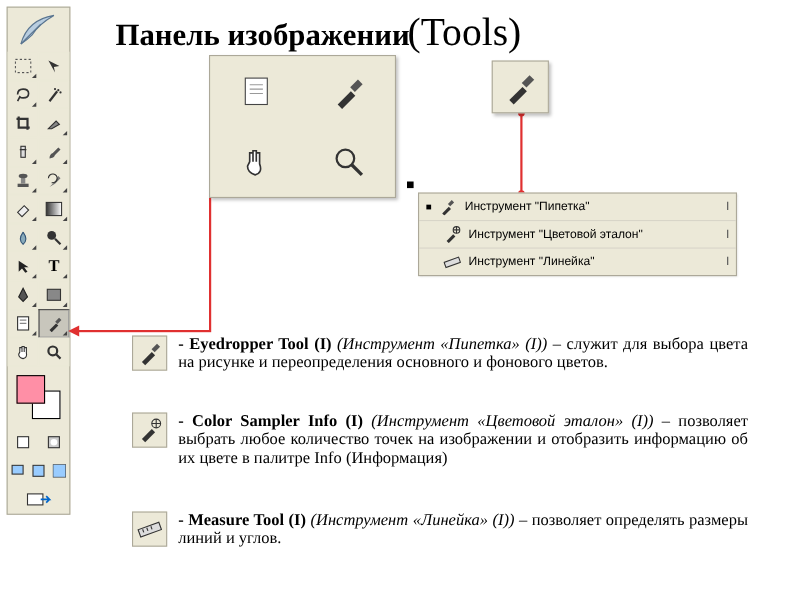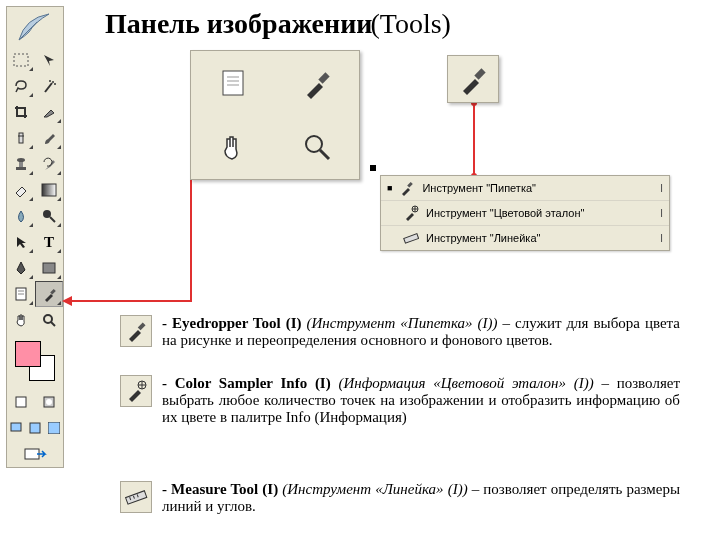--- a/index.html
+++ b/index.html
@@ -53,21 +53,21 @@
   }
   .mode-row {
     display:grid; grid-template-columns:1fr 1fr; height:26px;
   }
   .mode-btn { display:flex; align-items:center; justify-content:center; }
 
   .title {
     position:absolute; left:105px; top:8px;
     font-size: 28px; font-weight: bold;
   }
-  .title-suffix { font-size:28px; font-weight: normal; margin-left: -2px; }
+  .title-suffix { font-size:36px; font-weight: normal; margin-left: -2px; }
 
   .popup-panel {
     position: absolute;
     background:#ece9d8;
     border:1px solid #aca899;
     box-shadow: 2px 2px 3px rgba(0,0,0,.25);
   }
   .popup1 {
     left: 190px; top: 50px;
     width: 170px; height: 130px;
@@ -105,23 +105,23 @@
   .flyout-shortcut { color:#555; }
 
   .desc-block {
     position:absolute;
     left: 120px;
     width: 560px;
     font-size: 15px;
     text-align: justify;
     display:flex; gap:10px;
   }
-  .desc1 { top: 315px; }
+  .desc1 { top: 305px; }
   .desc2 { top: 375px; }
-  .desc3 { top: 465px; margin-top: 16px; }
+  .desc3 { top: 465px; }
   .desc-icon {
     width:32px; height:32px; flex-shrink:0;
     background:#ece9d8; border:1px solid #aca899;
     display:flex; align-items:center; justify-content:center;
   }
   .bold { font-weight:bold; }
   .ital { font-style: italic; }
 
   
   .red-line {
@@ -437,21 +437,21 @@
 <div class="desc-block desc2">
   <div class="desc-icon">
       <svg width="24" height="24">
         <path d="M5 20 L14 11 L17 14 L8 23" fill="#333"></path>
         <circle cx="18" cy="6" r="4" fill="none" stroke="#333"></circle>
         <line x1="18" y1="2" x2="18" y2="10" stroke="#333"></line>
         <line x1="14" y1="6" x2="22" y2="6" stroke="#333"></line>
       </svg>
     </div>
   <div>
-    <span class="bold"> - Color Sampler Info (I) </span><span class="ital">(Информация «Цветовой эталон» (I)) </span><span>– позволяет выбрать любое количество точек на изображении и отобразить информацию об их цвете в палитре Info (Информация)</span>
+    <span class="bold"> - Color Sampler Info (I) </span><span class="ital">(Инструмент «Цветовой эталон» (I)) </span><span>– позволяет выбрать любое количество точек на изображении и отобразить информацию об их цвете в палитре Info (Информация)</span>
   </div>
 </div>
 
 <div class="desc-block desc3">
   <div class="desc-icon">
       <svg width="24" height="24">
         <rect x="2" y="9" width="20" height="7" fill="#ddd" stroke="#333" transform="rotate(-20 12 12)"></rect>
         <line x1="6" y1="10" x2="6" y2="13" stroke="#333" transform="rotate(-20 12 12)"></line>
         <line x1="10" y1="10" x2="10" y2="13" stroke="#333" transform="rotate(-20 12 12)"></line>
         <line x1="14" y1="10" x2="14" y2="13" stroke="#333" transform="rotate(-20 12 12)"></line>

